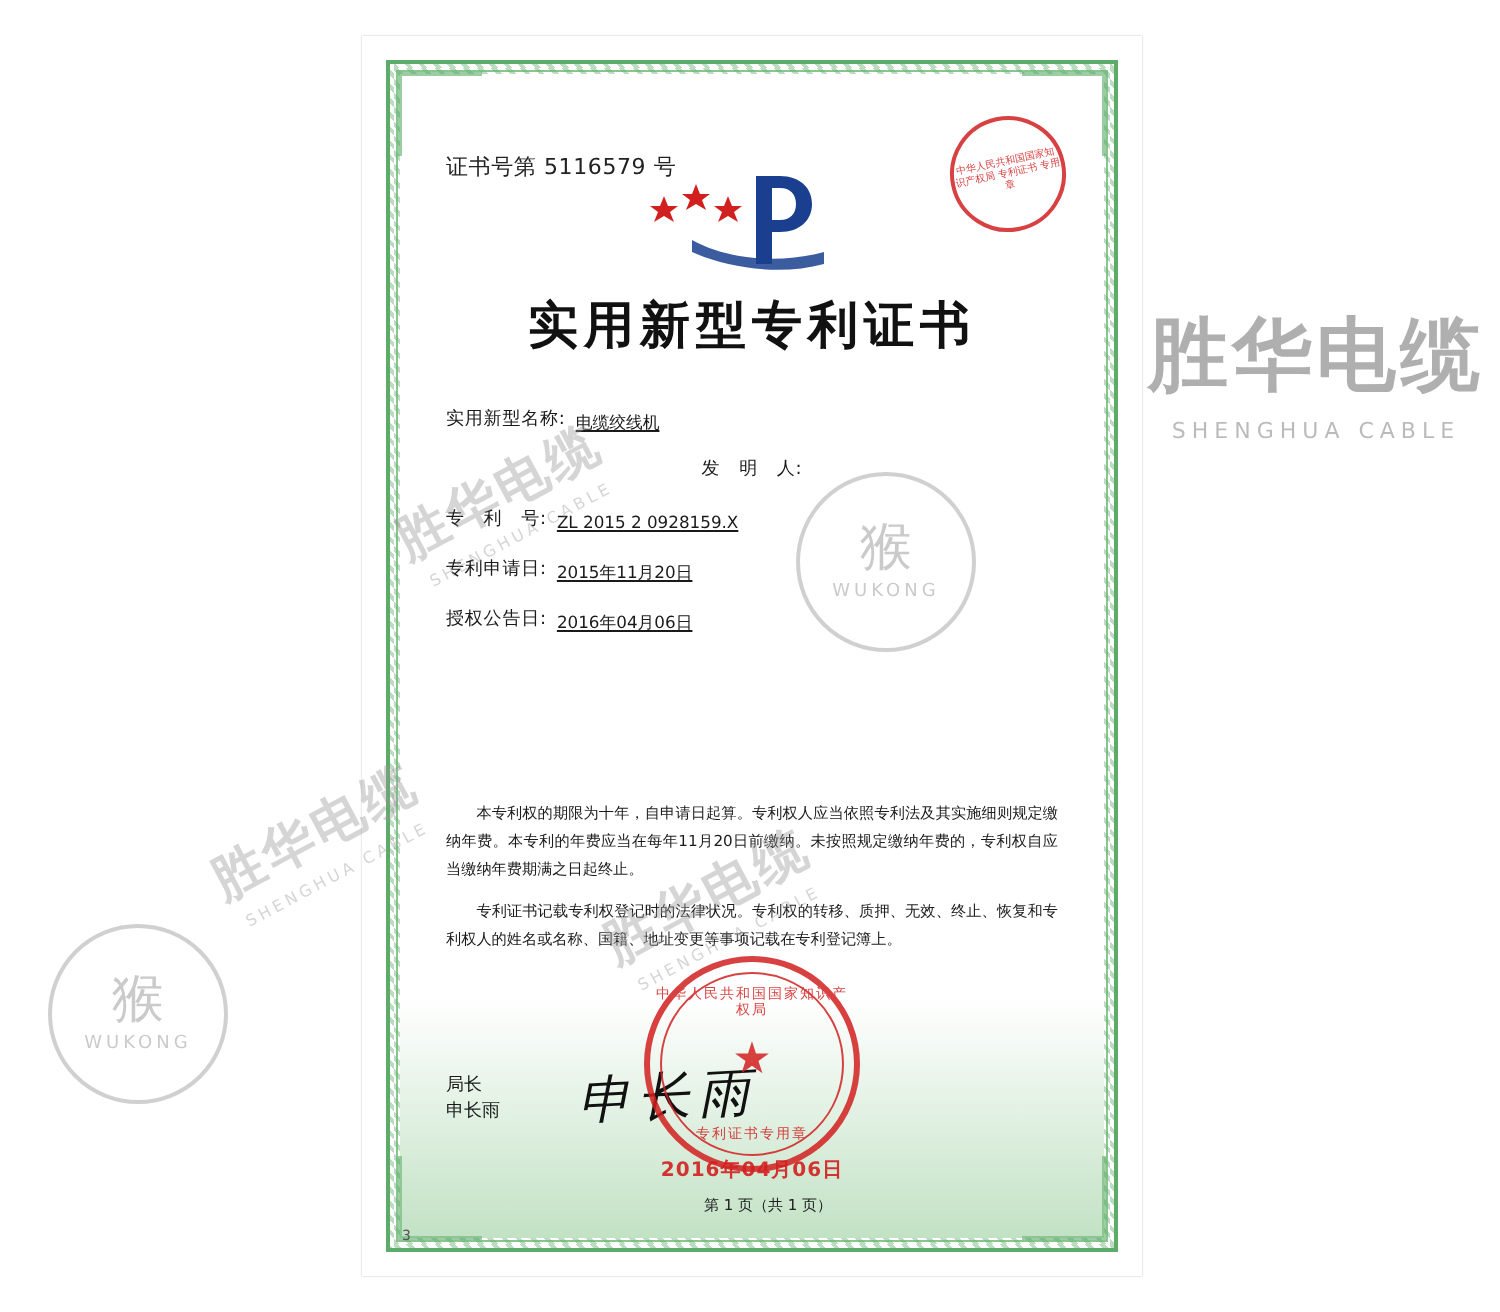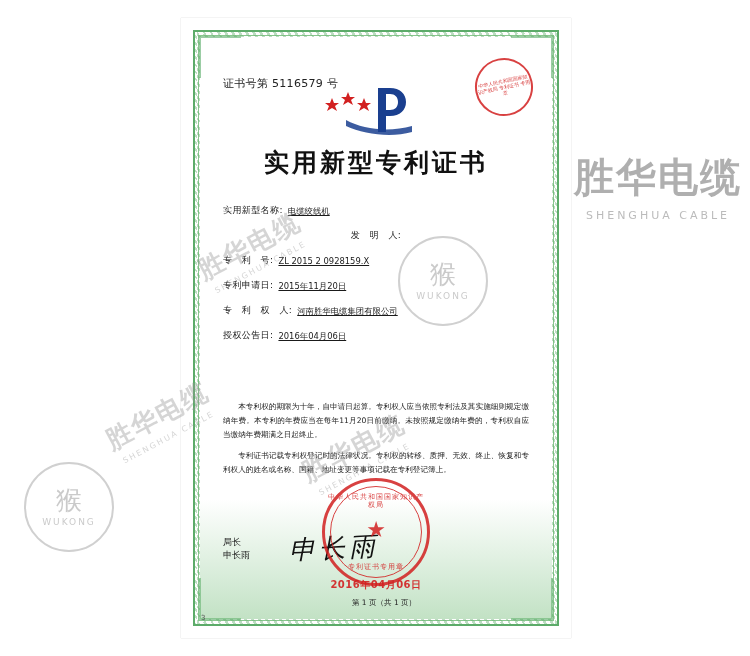--- a/index.html
+++ b/index.html
@@ -355,24 +355,20 @@
     </div>
     <div class="frow">
       <span class="flabel">专　利　号:</span>
       <span class="fvalue">ZL 2015 2 0928159.X</span>
     </div>
     <div class="frow">
       <span class="flabel">专利申请日:</span>
       <span class="fvalue">2015年11月20日</span>
     </div>
     <div class="frow">
-      <span class="flabel">专　利　权　人:</span>
-      <span class="fvalue">河南胜华电缆集团有限公司</span>
-    </div>
-    <div class="frow">
       <span class="flabel">授权公告日:</span>
       <span class="fvalue">2016年04月06日</span>
     </div>
   </div>
 
   <div class="body-text">
     <p>本专利权的期限为十年，自申请日起算。专利权人应当依照专利法及其实施细则规定缴纳年费。本专利的年费应当在每年11月20日前缴纳。未按照规定缴纳年费的，专利权自应当缴纳年费期满之日起终止。</p>
     <p>专利证书记载专利权登记时的法律状况。专利权的转移、质押、无效、终止、恢复和专利权人的姓名或名称、国籍、地址变更等事项记载在专利登记簿上。</p>
   </div>
 

